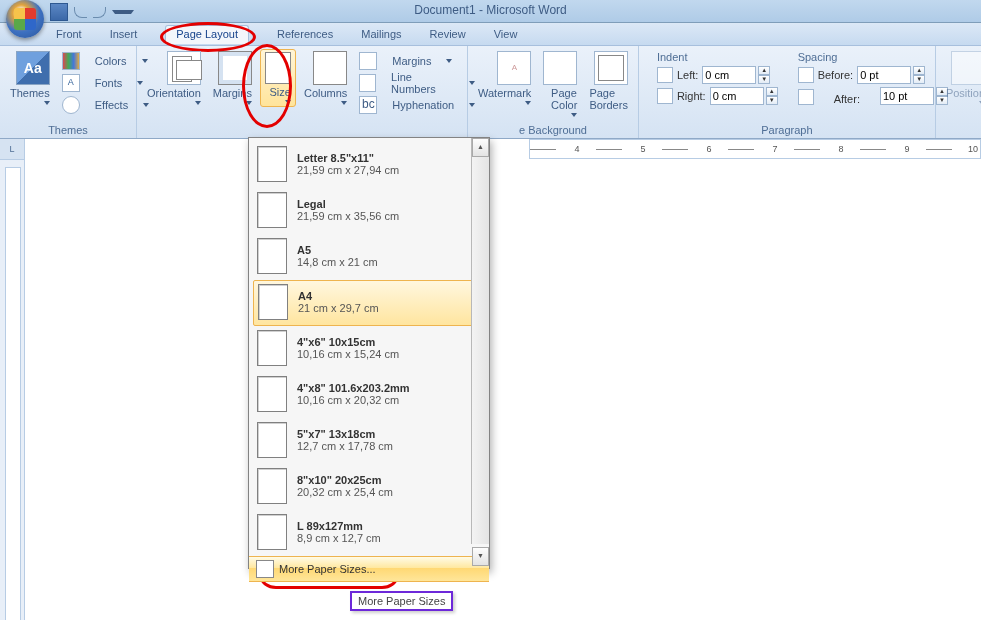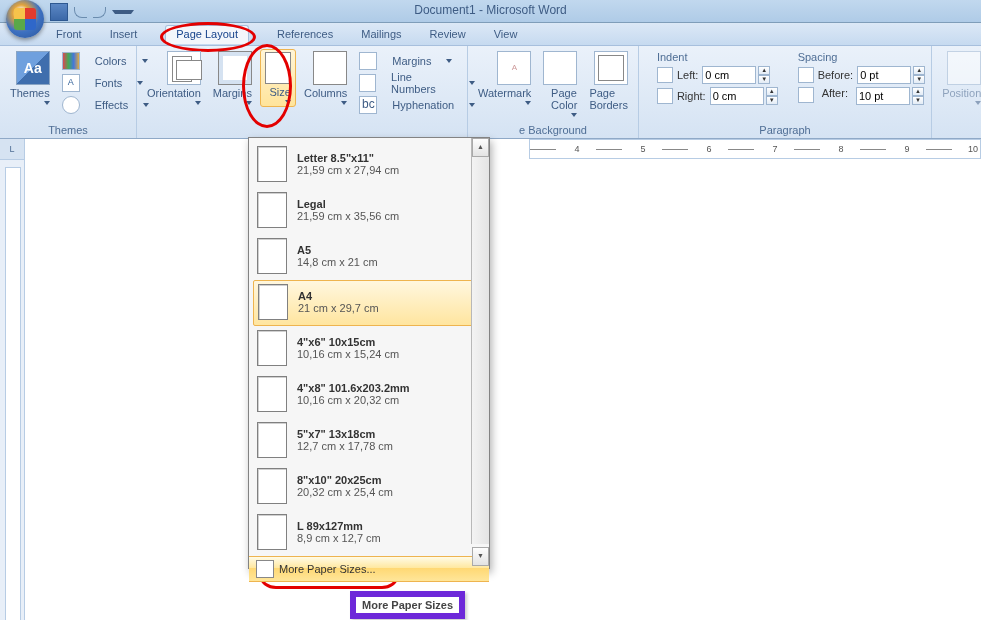--- a/index.html
+++ b/index.html
@@ -47,21 +47,21 @@
   .dd-scroll { position:absolute; top:0; right:0; bottom:24px; width:17px; background:linear-gradient(90deg,#F3F3F3,#E4E4E4); border-left:1px solid #B8B8B8;}
   .dd-scroll .sbtn { height:17px; border:1px solid #A9A9A9; background:linear-gradient(#FDFDFD,#E3E3E3); text-align:center; font-size:7px; line-height:15px; color:#555;}
   .dd-list { padding:4px 0 0 0;}
   .dd-item { display:flex; align-items:center; gap:10px; padding:4px 8px 6px 8px; cursor:pointer;}
   .dd-item.selected { background:linear-gradient(#FFF7DF,#FFE59F); border:1px solid #EEB44F; border-radius:2px; margin:0 4px; padding:3px 4px 5px 4px;}
   .dd-item .thumb { width:28px; height:34px; border:1px solid #808080; background:#fff; box-shadow:inset 1px 1px 0 #D0D0D0; flex-shrink:0;}
   .dd-item .txt b { display:block; font-size:11px; font-weight:bold; color:#333;}
   .dd-item .txt span { font-size:11px; color:#555;}
   .dd-footer { height:24px; border-top:1px solid #C5C5C5; background:linear-gradient(#FFFBE6,#FFE8A0 45%,#FFD873 46%,#FFE69A); display:flex; align-items:center; padding-left:30px; font-size:11px; color:#333; cursor:pointer; border:1px solid #EEB44F; border-left:none; border-right:none; position:relative;}
   .dd-footer .ficon { width:16px; height:16px; position:absolute; left:7px; background:#fff; border:1px solid #888;}
-  .tooltip { position:absolute; left:350px; top:591px; background:#fff; border:6px solid #6d28d9; padding:2px 6px; font-size:11px; color:#444; box-shadow:2px 2px 3px rgba(0,0,0,.2); z-index:60;font-weight:bold;}
+  .tooltip { position:absolute; left:350px; top:591px; background:#fff; border:2px solid #6d28d9; padding:2px 6px; font-size:11px; color:#444; box-shadow:2px 2px 3px rgba(0,0,0,.2); z-index:60;}
 
   .stack { display:flex; flex-direction:column; gap:2px;}
   .hruler-h { position:absolute; top:0; left:504px; right:0; height:18px; background:#fff; border:1px solid #B7CCE4;}
 </style>
 </head>
 <body>
 
 <div class="qat">
   <div class="orb">
       <div class="orb-sq"></div>
@@ -223,21 +223,21 @@
           <span class="ic" style="width:14px;height:14px;border:1px solid #9FB6D0;background:#fff;"></span>
           <span>Before:</span>
           <span class="spin">
               <input readonly="" value="0 pt" style="">
               <span class="ud">
                 <div>▲</div>
                 <div>▼</div>
               </span>
             </span>
         </div>
-        <div style="display:flex;align-items:flex-start;gap:8px;">
+        <div style="display:flex;align-items:flex-end;gap:20px;">
           <span class="ic" style="width:14px;height:14px;border:1px solid #9FB6D0;background:#fff;"></span>
           <span>After:</span>
           <span class="spin">
               <input readonly="" value="10 pt" style="">
               <span class="ud">
                 <div>▲</div>
                 <div>▼</div>
               </span>
             </span>
         </div>

